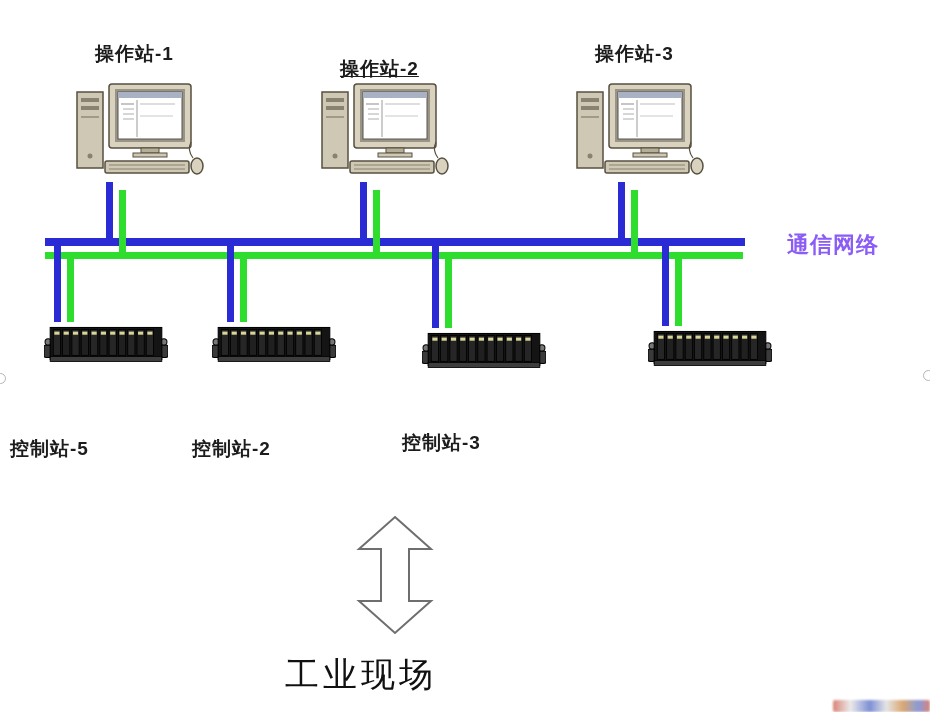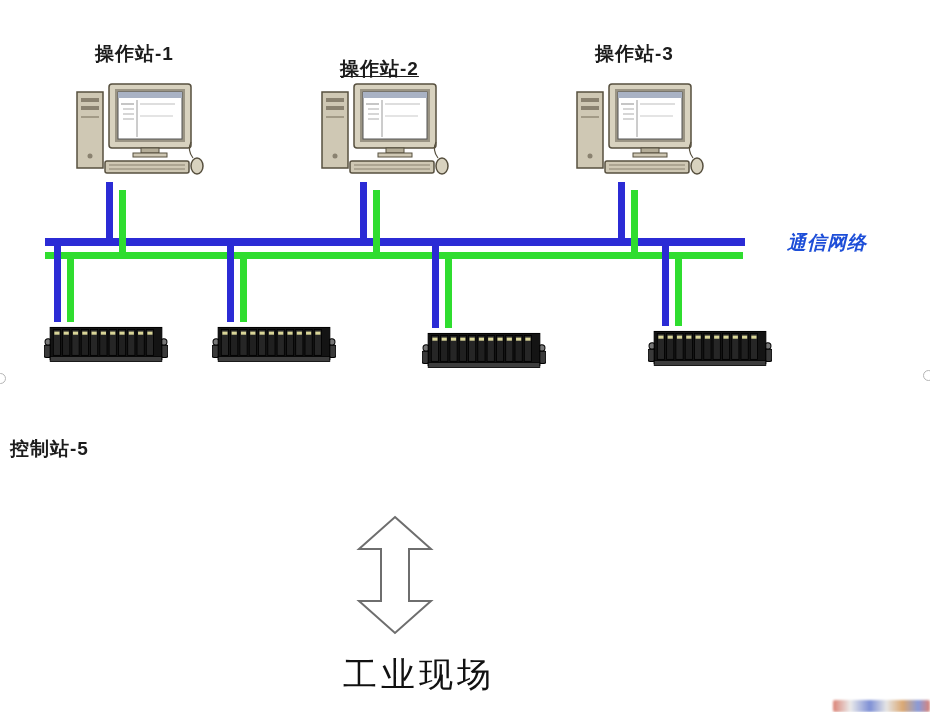--- a/index.html
+++ b/index.html
@@ -15,30 +15,29 @@
     text-align:left;
     font-size:19px;
     font-weight:600;
     color:#1c1c1c;
     letter-spacing:1px;
     white-space:nowrap;
     margin-top:8px;
   }
   .net-label{
     position:absolute;
-    font-size:19px;
+    font-size:22px;
     font-weight:600;
-    color:#1d4ed8;
+    color:#8b5cf6;
     letter-spacing:1px;
     white-space:nowrap;
-    font-style:italic;
   }
   .field-label{
     position:absolute;
-    text-align:right;
+    text-align:left;
     font-size:34px;
     font-weight:400;
     color:#111;
     letter-spacing:4px;
     white-space:nowrap;
   }
   .bus{position:absolute;}
   .drop{position:absolute;width:7px;}
   .pc{position:absolute;width:130px;height:100px;}
   .rack{position:absolute;width:124px;height:44px;}
@@ -166,20 +165,22 @@
       <use href="#rack-icon" xlink:href="#rack-icon"></use>
     </svg>
   <svg class="rack" style="left:422px;top:328px;" viewBox="0 0 120 42">
       <use href="#rack-icon" xlink:href="#rack-icon"></use>
     </svg>
   <svg class="rack" style="left:648px;top:326px;" viewBox="0 0 120 42">
       <use href="#rack-icon" xlink:href="#rack-icon"></use>
     </svg>
 
   <div class="label" style="left:10px;top:428px;width:110px;">控制站-5</div>
+  <div class="label" style="left:192px;top:428px;width:110px;">控制站-2</div>
+  <div class="label" style="left:402px;top:422px;width:110px;">控制站-3</div>
 
   <svg class="arrow" style="left:353px;top:515px;" width="84" height="120" viewBox="0 0 84 120">
     <polygon points="42,2 78,34 56,34 56,86 78,86 42,118 6,86 28,86 28,34 6,34" fill="#ffffff" stroke="#6e6e6e" stroke-width="2" stroke-linejoin="miter"></polygon>
   </svg>
 
   <div class="field-label" style="left:285px;top:652px;width:210px;">工业现场</div>
 
   <div class="edge-dot" style="left:-5px;top:373px;"></div>
   <div class="edge-dot" style="left:923px;top:370px;"></div>
 

